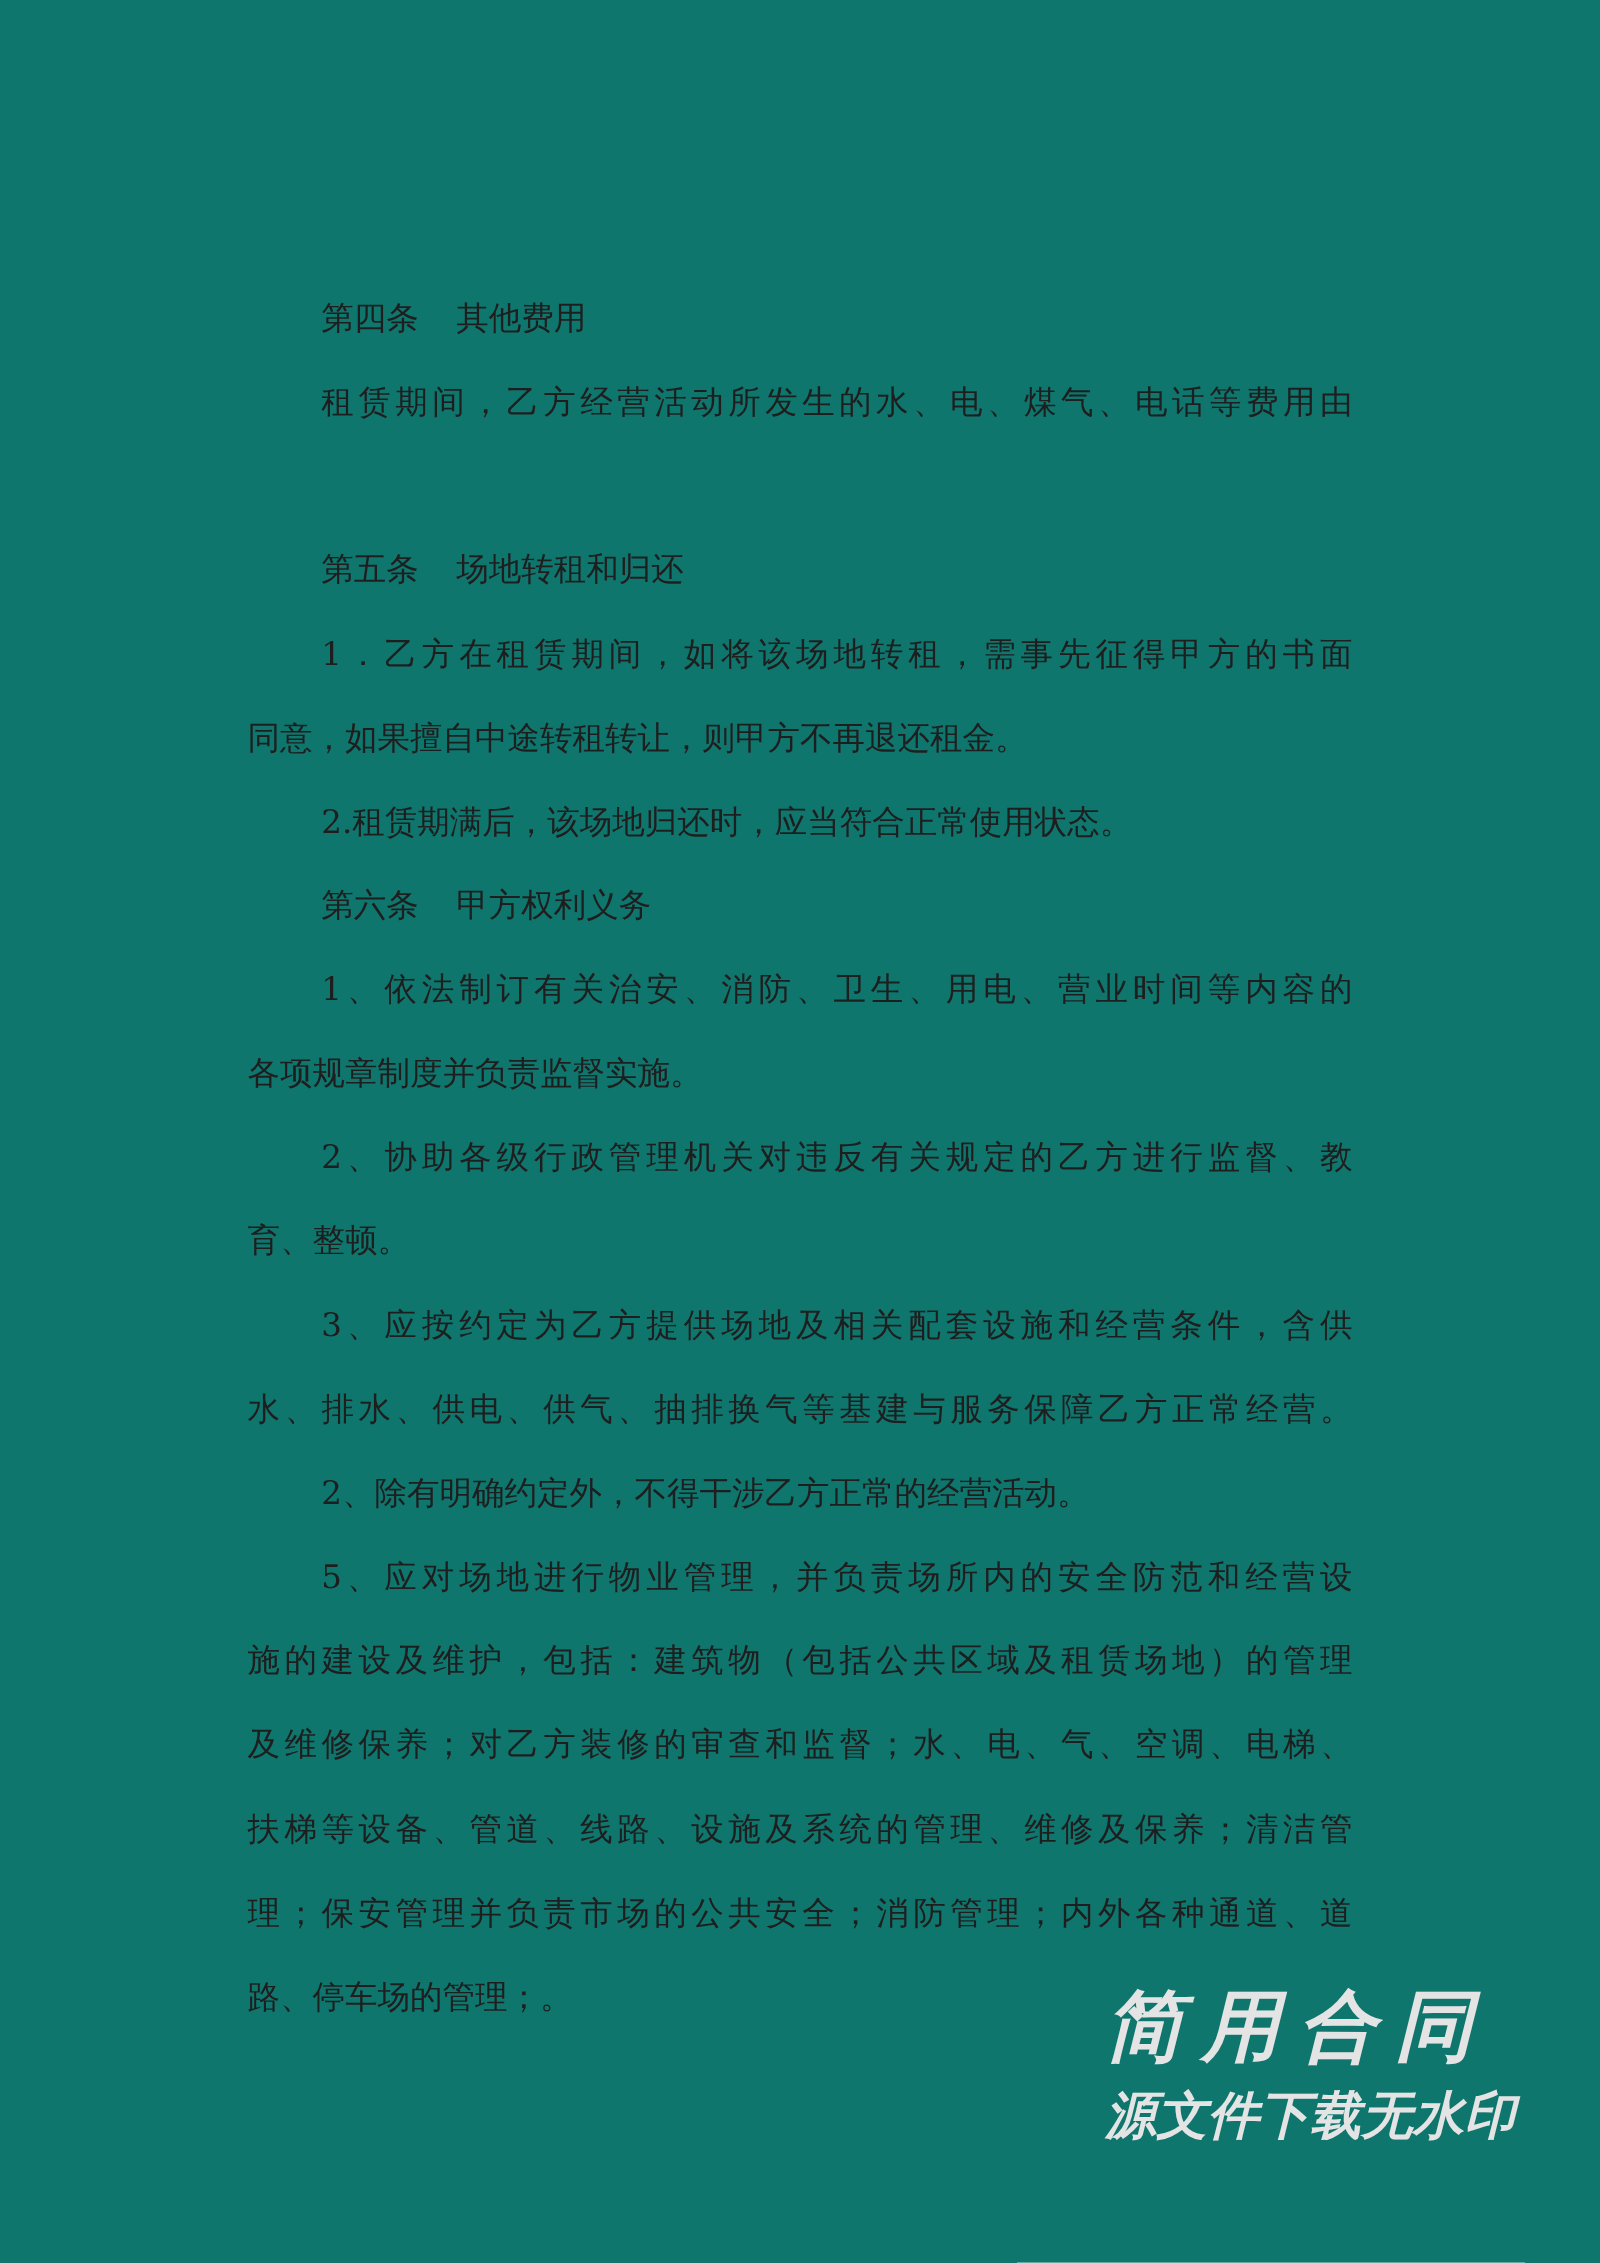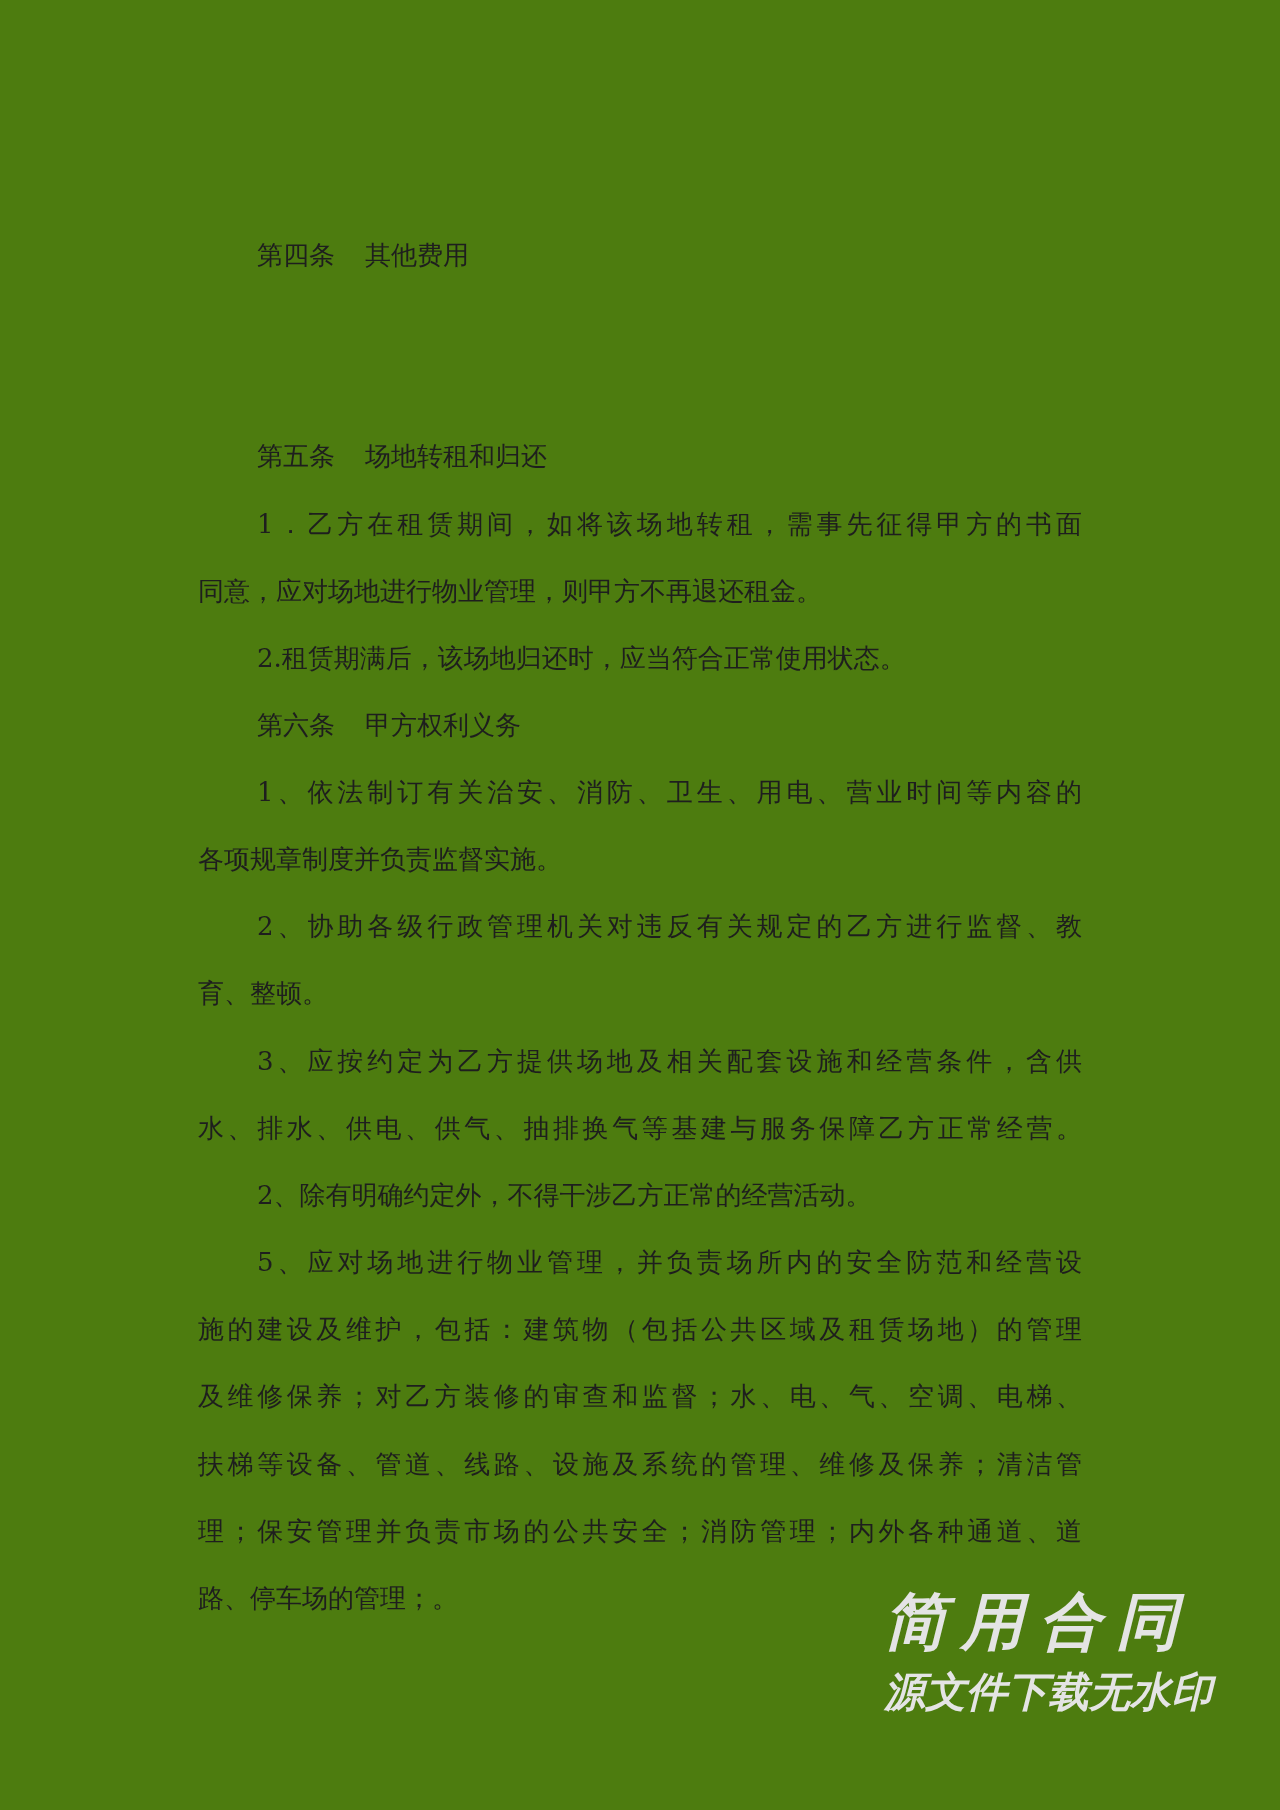--- a/index.html
+++ b/index.html
@@ -1,17 +1,17 @@
 <!DOCTYPE html>
 <html><head>
 <meta charset="utf-8">
 <style>
   html, body { margin: 0; padding: 0; background: #ffffff; }
   body { width: 1280px; height: 1810px; position: relative; overflow: hidden; }
-  .page { position: absolute; left: 0; top: 0; width: 1280px; height: 1810px; background: #4d7c0f; }
+  .page { position: absolute; left: 0; top: 0; width: 1280px; height: 1810px; background: #0f766e; }
   .line {
     position: absolute;
     left: 198px;
     width: 884px;
     height: 40px;
     line-height: 40px;
     font-family: "DejaVu Serif", "Liberation Serif", serif;
     font-size: 26px;
     color: #1e1e1e;
     white-space: nowrap;
@@ -32,24 +32,25 @@
   }
   .wm-title { left: 884px; top: 1590px; width: 296px; height: 64px; line-height: 64px; font-size: 62px; letter-spacing: 2px; }
   .wm-sub { left: 884px; top: 1676px; width: 296px; height: 32px; line-height: 32px; font-size: 41px; }
 </style>
 </head>
 <body>
 
 <div class="page">
 
   <div class="line indent heading" style="top:235px"><span>第四条</span><span class="gap"></span><span>其他费用</span></div>
+  <div class="line indent full" style="top:302px">租赁期间，乙方经营活动所发生的水、电、煤气、电话等费用由</div>
 
   <div class="line indent heading" style="top:436px"><span>第五条</span><span class="gap"></span><span>场地转租和归还</span></div>
   <div class="line indent full" style="top:504px">1．乙方在租赁期间，如将该场地转租，需事先征得甲方的书面</div>
-  <div class="line" style="top:571px">同意，应对场地进行物业管理，则甲方不再退还租金。</div>
+  <div class="line" style="top:571px">同意，如果擅自中途转租转让，则甲方不再退还租金。</div>
   <div class="line indent" style="top:638px">2.租赁期满后，该场地归还时，应当符合正常使用状态。</div>
 
   <div class="line indent heading" style="top:705px"><span>第六条</span><span class="gap"></span><span>甲方权利义务</span></div>
   <div class="line indent full" style="top:772px">1、依法制订有关治安、消防、卫生、用电、营业时间等内容的</div>
   <div class="line" style="top:839px">各项规章制度并负责监督实施。</div>
   <div class="line indent full" style="top:906px">2、协助各级行政管理机关对违反有关规定的乙方进行监督、教</div>
   <div class="line" style="top:973px">育、整顿。</div>
   <div class="line indent full" style="top:1041px">3、应按约定为乙方提供场地及相关配套设施和经营条件，含供</div>
   <div class="line full" style="top:1108px">水、排水、供电、供气、抽排换气等基建与服务保障乙方正常经营。</div>
   <div class="line indent" style="top:1175px">2、除有明确约定外，不得干涉乙方正常的经营活动。</div>

